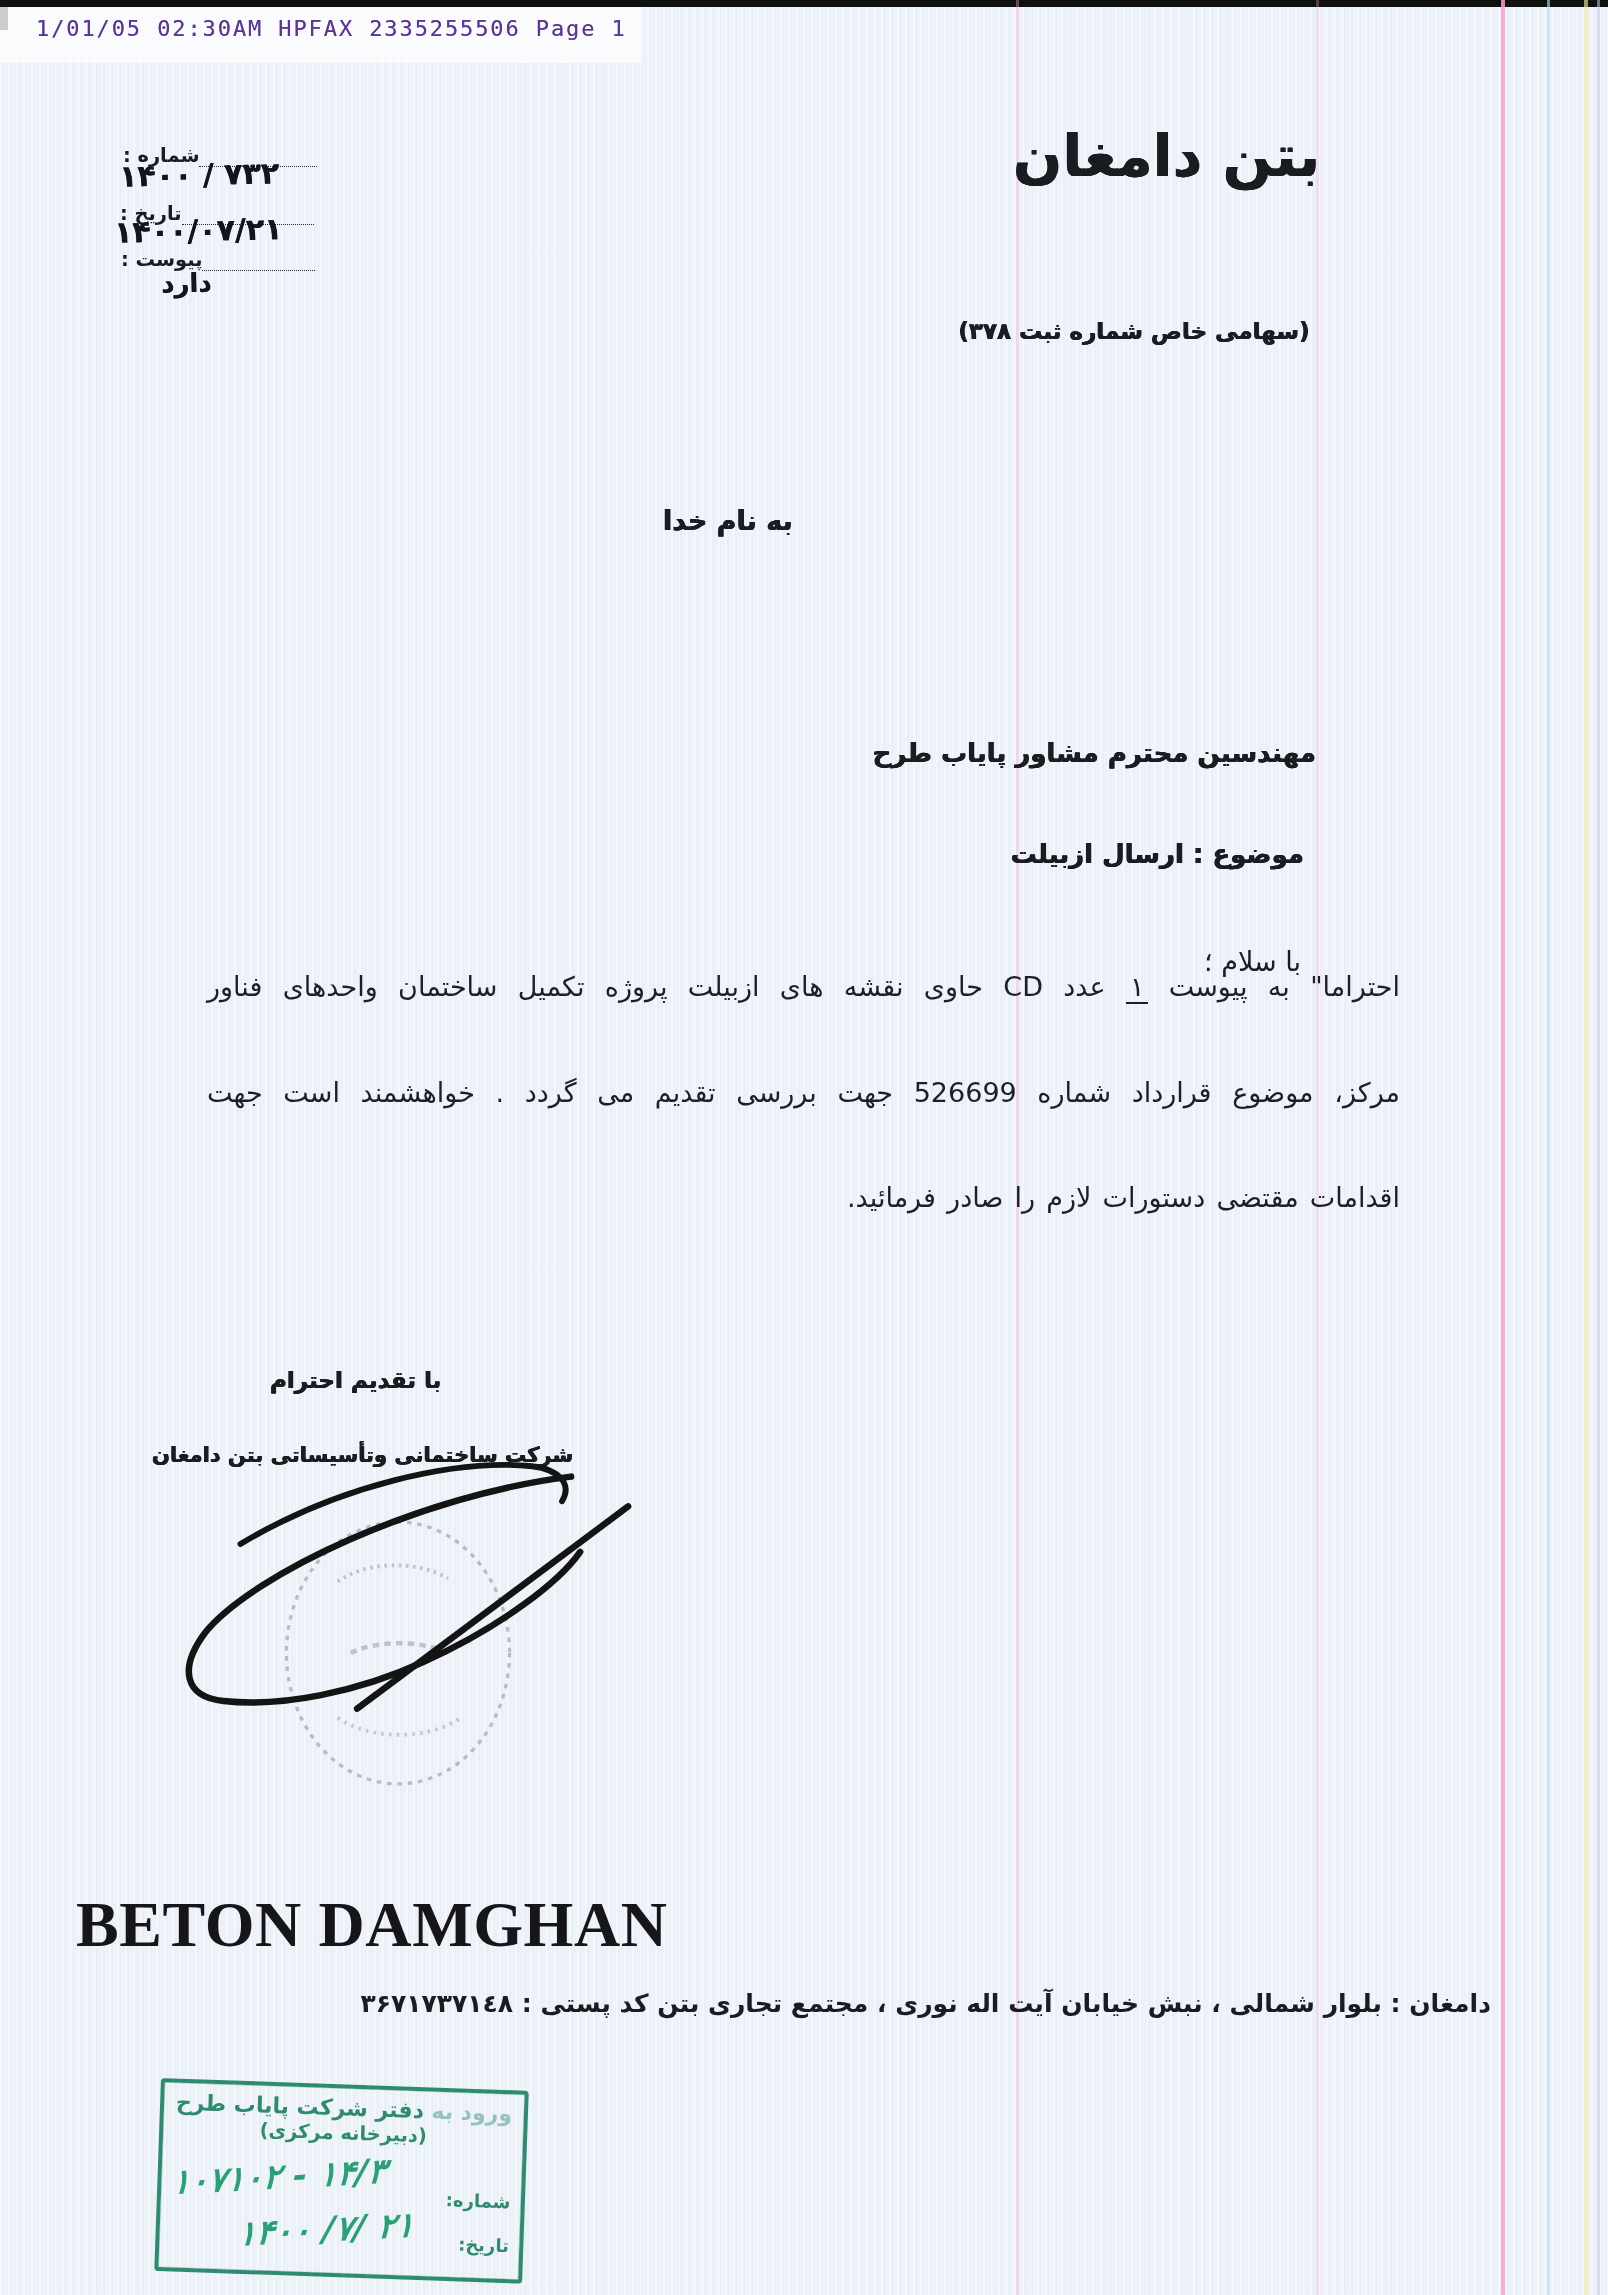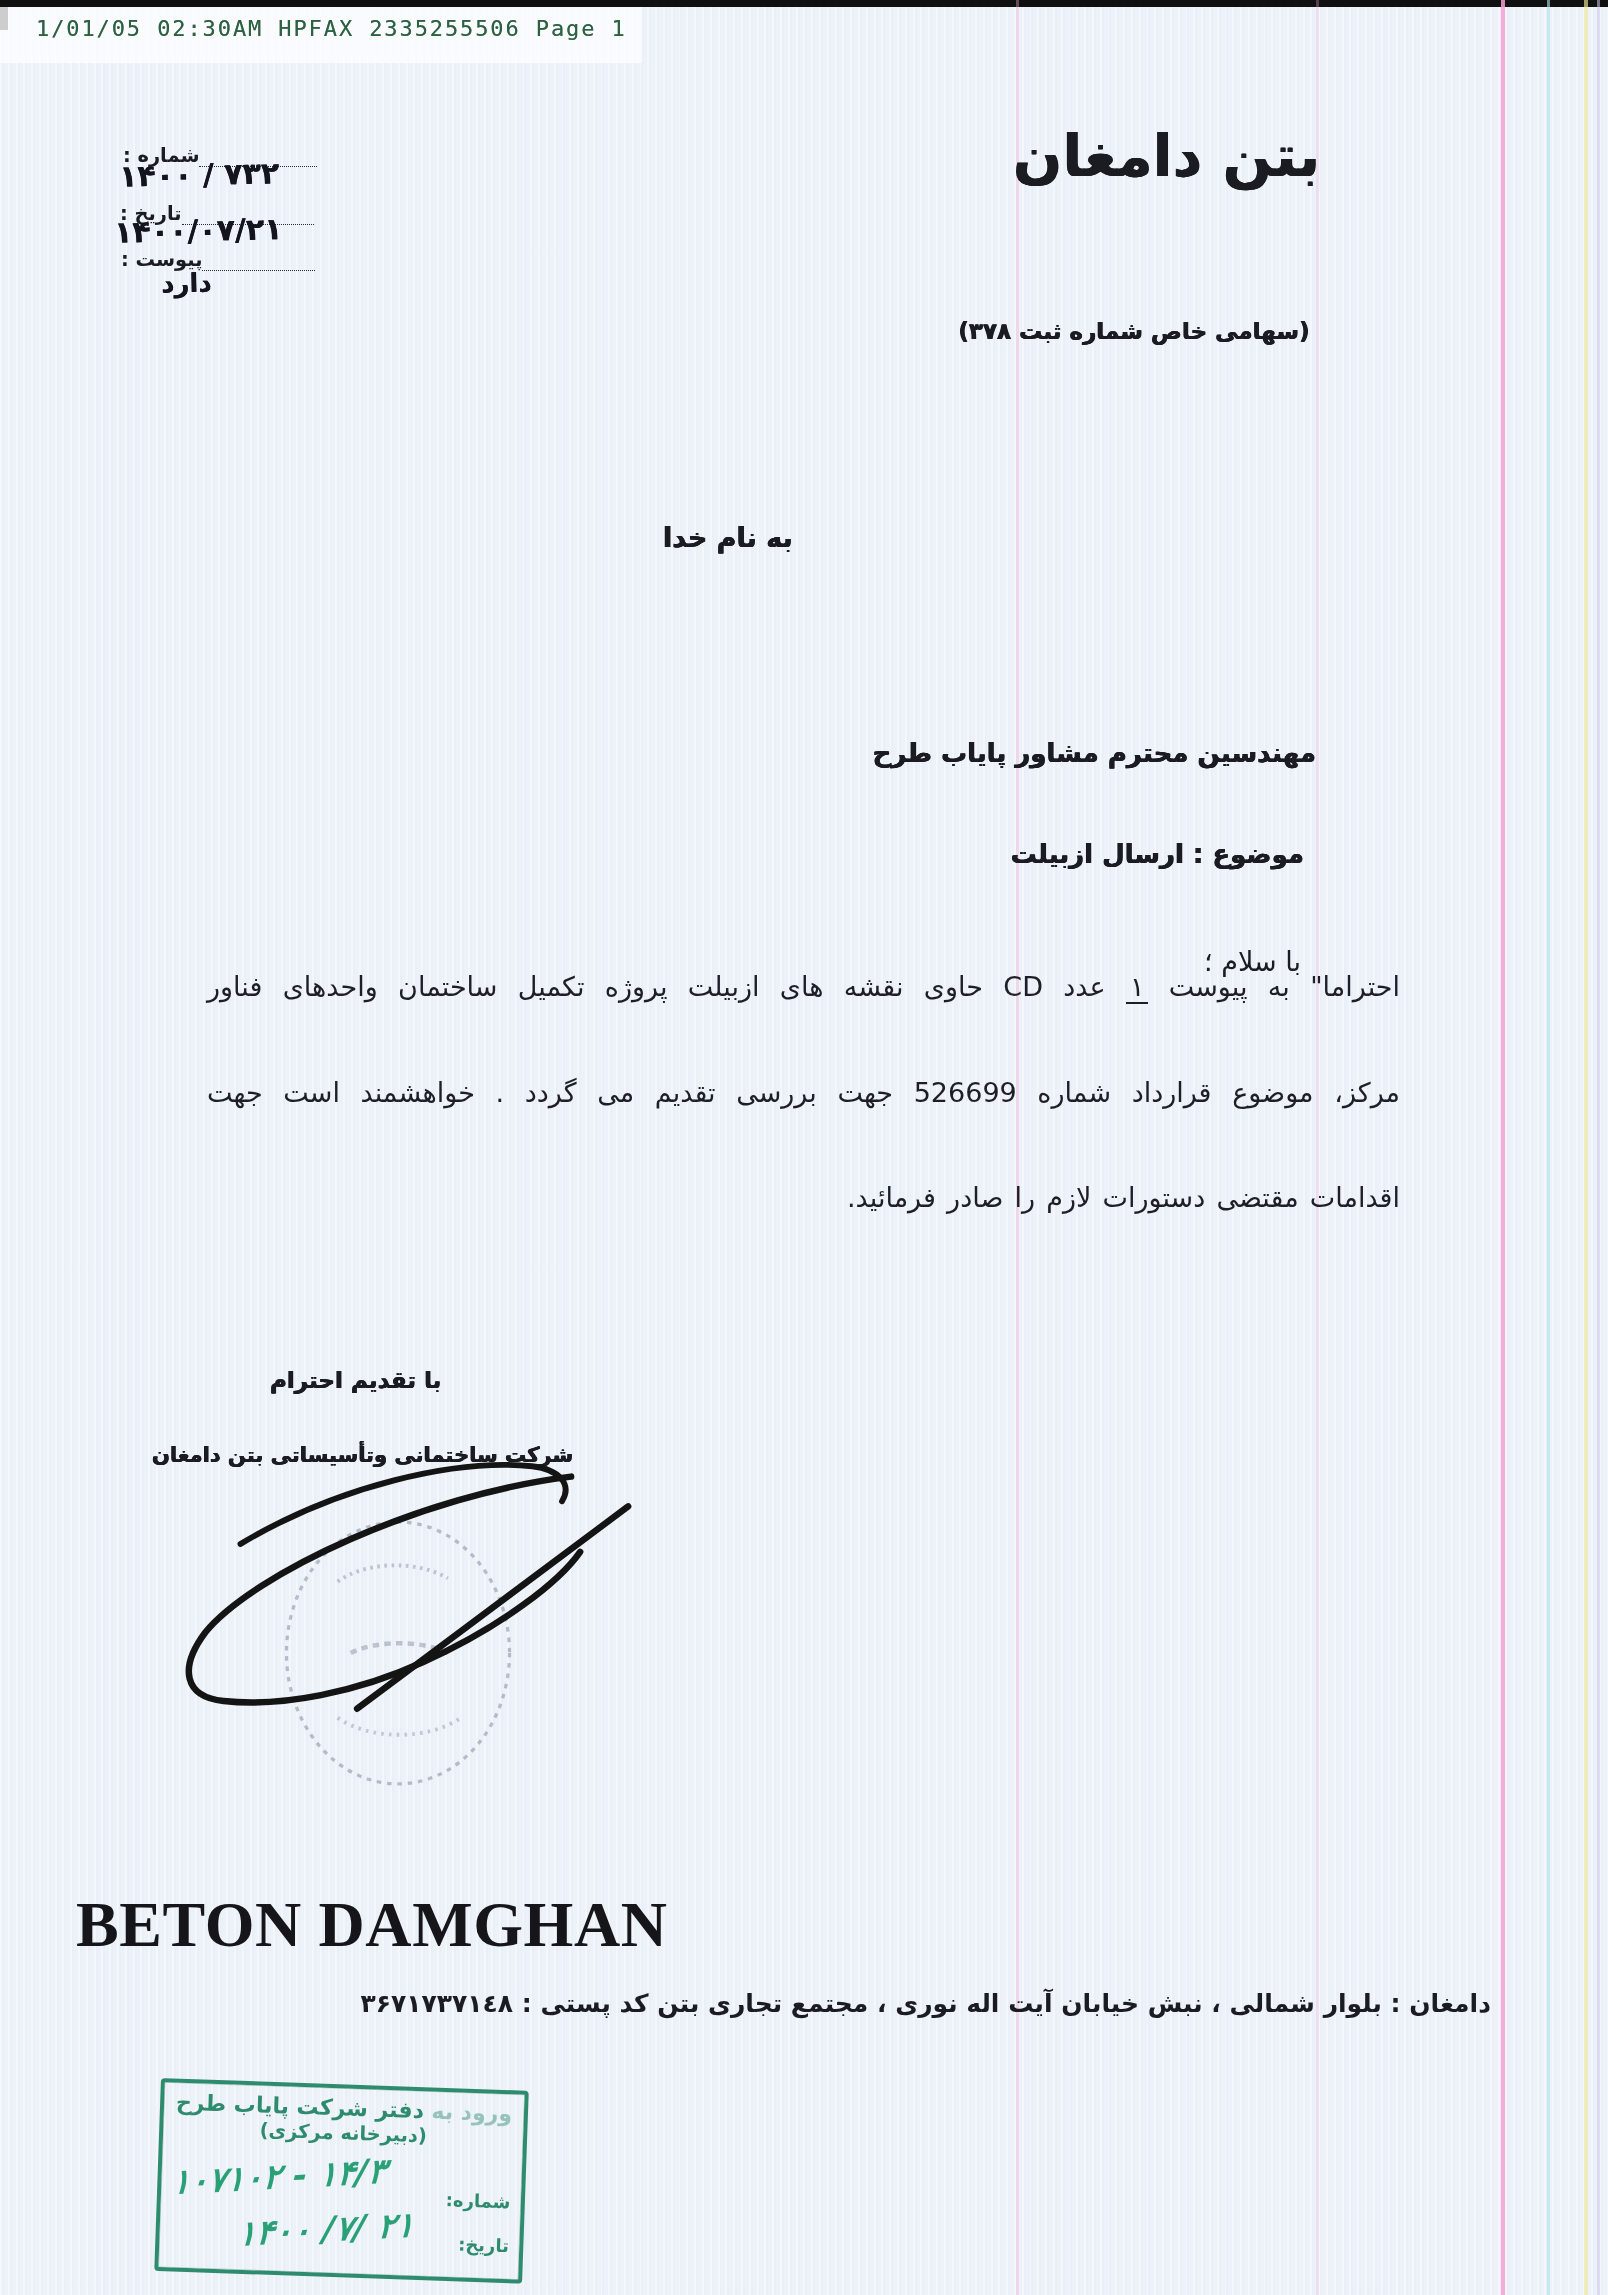--- a/index.html
+++ b/index.html
@@ -23,21 +23,21 @@
   .rtl{direction:rtl;unicode-bidi:plaintext;}
   .heavy{font-weight:700;text-shadow:0.4px 0 0 currentColor,-0.4px 0 0 currentColor;}
 
   
   .topbar{left:0;top:0;width:1608px;height:6.5px;background:#101010;}
   .corner-blob{left:0;top:0;width:8.4px;height:30px;background:#101010;}
   .fax-strip{left:0;top:6.5px;width:642px;height:56px;background:rgba(252,253,254,.8);}
   .fax-header{
     left:36px;top:15.6px;
     font-family:"DejaVu Sans Mono",monospace;
-    font-size:22px;letter-spacing:1.9px;color:#14532d;
+    font-size:22px;letter-spacing:1.9px;color:#4c1d95;
     text-shadow:0 0 0.6px #777;
     opacity:.9;white-space:nowrap;
   }
 
   
   .lh-row{display:flex;flex-direction:row-reverse;align-items:flex-end;}
   .lh-label{font-size:19.4px;font-weight:700;white-space:nowrap;}
   .lh-dots{display:inline-block;border-bottom:1.9px dotted #2a2a30;height:19.4px;}
   .stamped{
     font-size:30px;font-weight:700;color:#14141f;white-space:nowrap;
@@ -125,21 +125,21 @@
 
   <div class="abs lh-row rtl" style="right:1293px;top:248px;width:194px;align-items:flex-end;">
     <span class="lh-label">پیوست :</span>
     <span class="lh-dots" style="width:141px;"></span>
   </div>
   <div class="abs stamped rtl" style="left:161px;top:268px;font-size:26px;">دارد</div>
 
   <div class="abs rtl heavy co-name center" style="left:959px;top:127px;width:415px;">بتن دامغان</div>
   <div class="abs rtl heavy co-reg center" style="left:933px;top:318px;width:402px;">(سهامی خاص شماره ثبت ۳۷۸)</div>
 
-  <div class="abs rtl heavy bismillah" style="left:663px;top:522px;">به نام خدا</div>
+  <div class="abs rtl heavy bismillah" style="left:663px;top:505px;">به نام خدا</div>
 
   <div class="abs rtl heavy addressee" style="right:292px;top:738px;">مهندسین محترم مشاور پایاب طرح</div>
   <div class="abs rtl heavy subject" style="right:304px;top:839px;">موضوع : ارسال ازبیلت</div>
   <div class="abs rtl salutation" style="right:307px;top:853px;margin-top:93px;">با سلام ؛</div>
 
   <div class="abs rtl bodyline" style="left:207px;top:971px;">
     <span>احتراما" به پیوست </span><span class="num-underline">۱</span><span> عدد CD حاوی نقشه های ازبیلت پروژه تکمیل ساختمان واحدهای فناور</span>
   </div>
   <div class="abs rtl bodyline" style="left:207px;top:1077px;">مرکز، موضوع قرارداد شماره 526699 جهت بررسی تقدیم می گردد . خواهشمند است جهت</div>
   <div class="abs rtl bodyline last" style="left:207px;top:1182px;">اقدامات مقتضی دستورات لازم را صادر فرمائید.</div>

